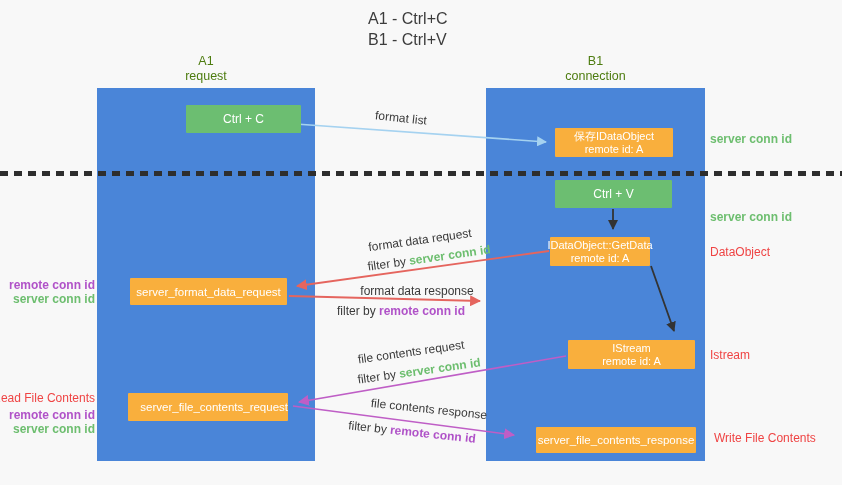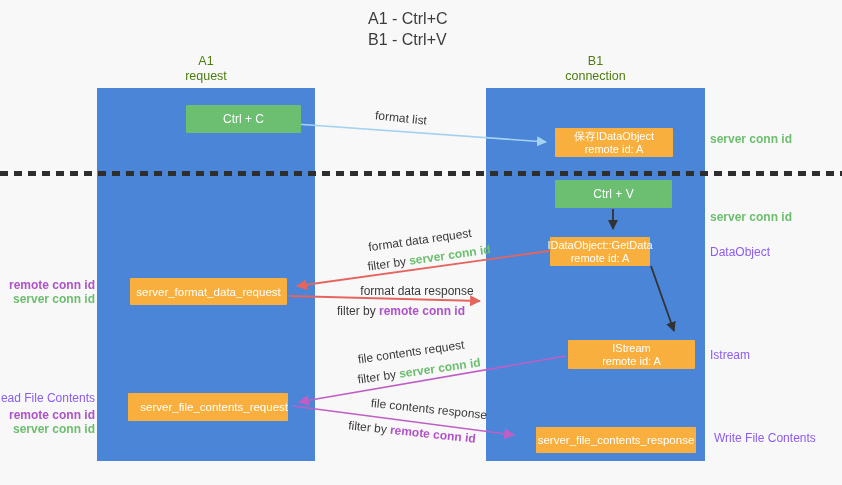--- a/index.html
+++ b/index.html
@@ -19,21 +19,21 @@
         color:#fff;font-size:12px;text-align:center;border-radius:1px;}
   .node.green{background:#6cbe71;}
   .node.orange{background:#f9af3d;}
   .node.two{font-size:11px;line-height:13px;}
   .flow-label{font-size:12px;white-space:nowrap;color:#3a3a3a;transform-origin:center;}
   .key-green{color:#6dbe6f;font-weight:bold;}
   .key-purple{color:#b052c8;font-weight:bold;}
   .side{font-size:12px;white-space:nowrap;}
   .side.right{left:710px;}
   .side.lft{width:160px;text-align:right;left:-65px;} 
-  .side.plain{color:#8b5cf6;}
+  .side.plain{color:#ef4444;}
   svg.arrows{position:absolute;left:0;top:0;pointer-events:none;}
 </style>
 </head>
 <body>
 
 <div class="canvas">
 
   <div class="abs title">
     <div>A1 - Ctrl+C</div>
     <div>B1 - Ctrl+V</div>

